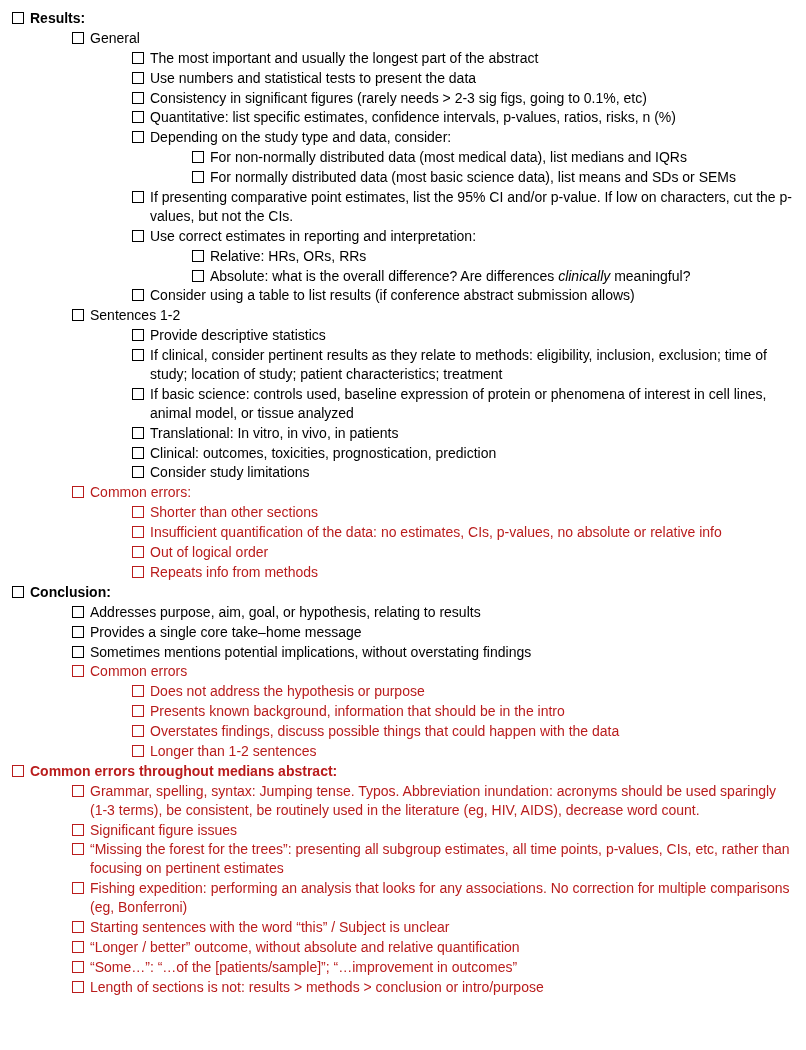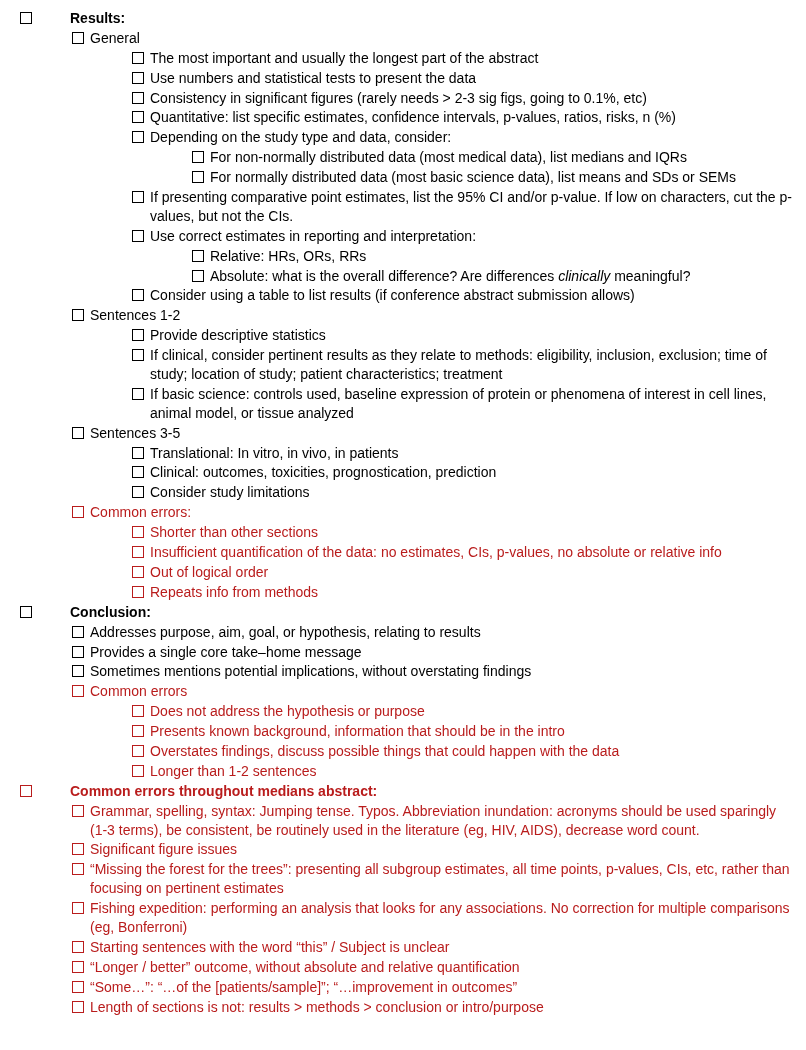--- a/index.html
+++ b/index.html
@@ -22,21 +22,21 @@
     flex: 0 0 auto;
     width: 12px;
     height: 12px;
     border: 1px solid currentColor;
     margin-top: 3px;
     margin-right: 6px;
   }
   .txt { flex: 1 1 auto; }
   .bold { font-weight: bold; }
   .red { color: #b91c1c; }
-  .ind0 { margin-left: 8px; gap: 32px; }
+  .ind0 { margin-left: 0px; }
   .ind1 { margin-left: 60px; }
   .ind2 { margin-left: 120px; }
   .ind3 { margin-left: 180px; }
   .italic { font-style: italic; }
 </style>
 </head>
 <body>
 
 <div id="checklist">
     <div class="row ind0">
@@ -104,24 +104,20 @@
       <span class="txt">Provide descriptive statistics</span>
     </div>
     <div class="row ind2">
       <span class="cb"></span>
       <span class="txt">If clinical, consider pertinent results as they relate to methods: eligibility, inclusion, exclusion; time of study; location of study; patient characteristics; treatment</span>
     </div>
     <div class="row ind2">
       <span class="cb"></span>
       <span class="txt">If basic science: controls used, baseline expression of protein or phenomena of interest in cell lines, animal model, or tissue analyzed</span>
     </div>
-    <div class="row ind1">
-      <span class="cb"></span>
-      <span class="txt">Sentences 3-5</span>
-    </div>
     <div class="row ind2">
       <span class="cb"></span>
       <span class="txt">Translational: In vitro, in vivo, in patients</span>
     </div>
     <div class="row ind2">
       <span class="cb"></span>
       <span class="txt">Clinical: outcomes, toxicities, prognostication, prediction</span>
     </div>
     <div class="row ind2">
       <span class="cb"></span>

